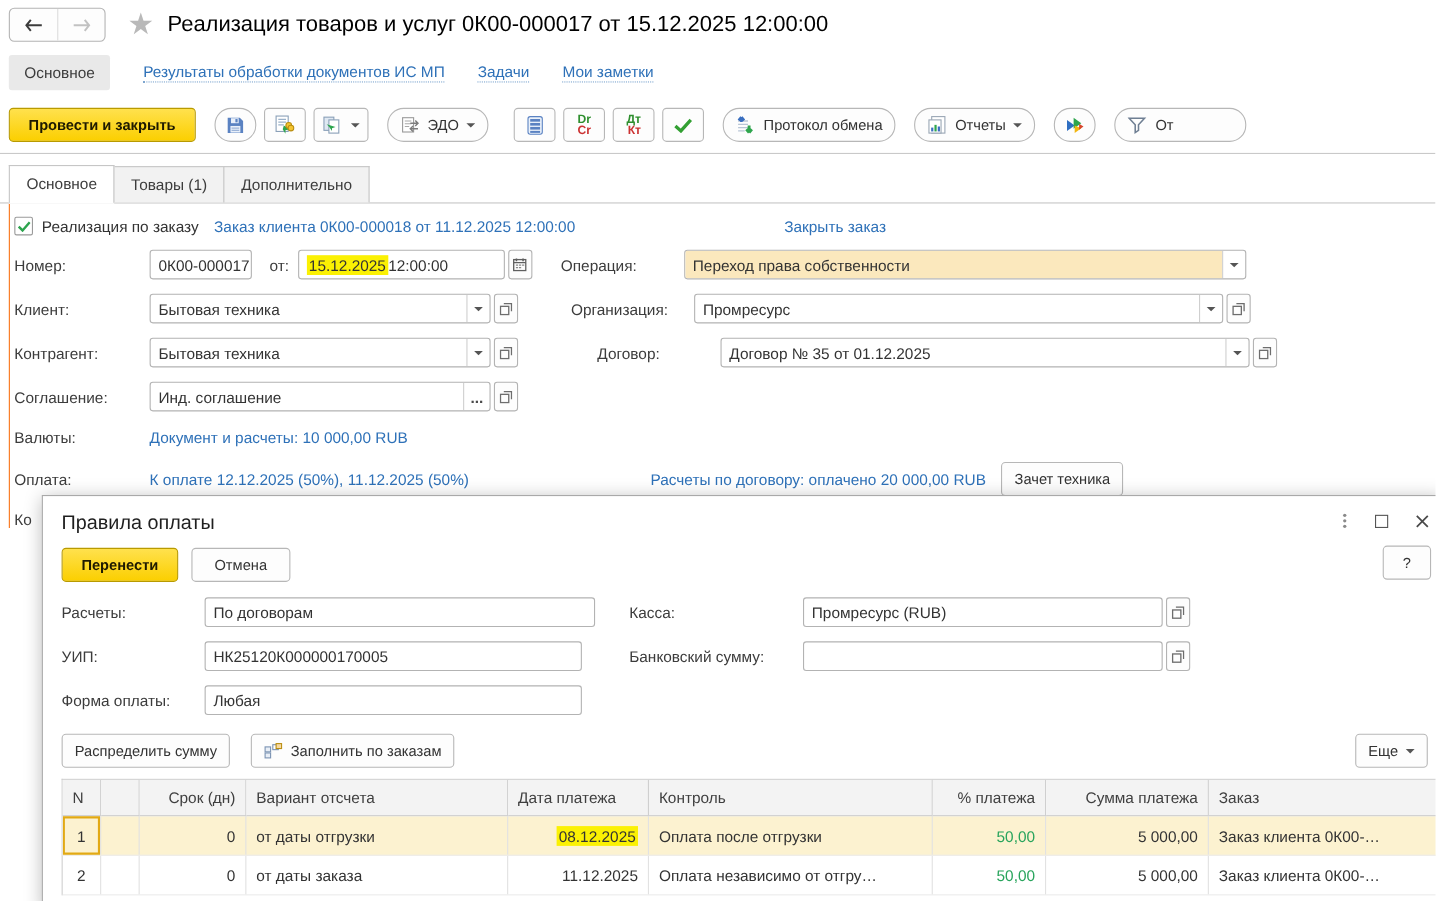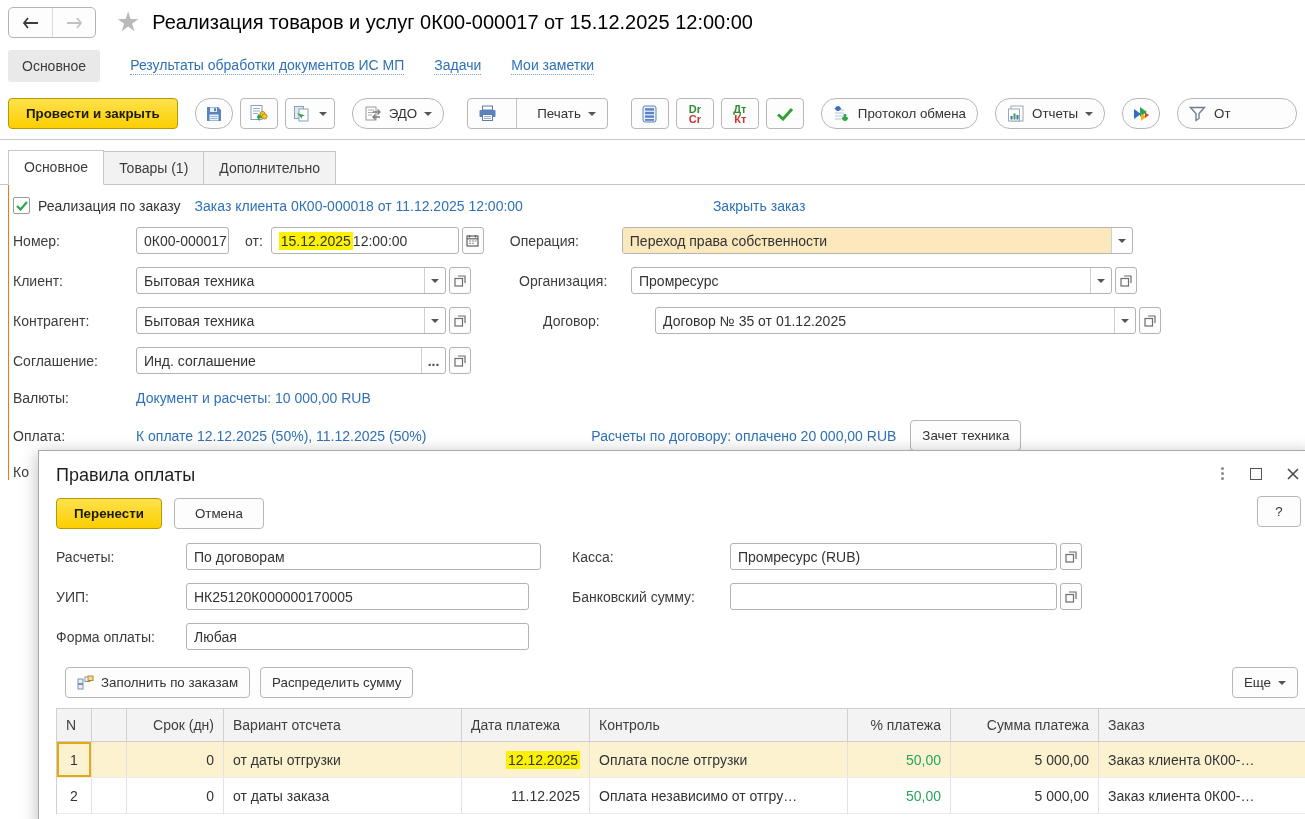--- a/index.html
+++ b/index.html
@@ -145,35 +145,20 @@
     <svg width="18" height="16" viewBox="0 0 18 16">
       <rect x="2" y="1" width="10" height="13" fill="#fff" stroke="#9a9a9a"></rect>
       <path d="M4 4h6M4 6.5h6M4 9h4" stroke="#a9a9a9" stroke-width="1.1"></path>
       <path d="M9 6 h7 m-2.5-2.5 L16 6 l-2.5 2.5" stroke="#7c7c7c" stroke-width="1.3" fill="none"></path>
       <path d="M16 11 h-7 m2.5-2.5 L9 11 l2.5 2.5" stroke="#7c7c7c" stroke-width="1.3" fill="none"></path>
     </svg>
     <span>ЭДО</span>
     <span class="caret"></span>
   </button>
 
-  <button class="btn gap16" style="padding:0">
-    <span style="display:flex;align-items:center;padding:0 10px">
-      <svg width="19" height="17" viewBox="0 0 19 17">
-        <rect x="4.5" y="1" width="10" height="4" fill="#fff" stroke="#5f7ca3"></rect>
-        <rect x="1.5" y="5" width="16" height="7" rx="1" fill="#5a82c2"></rect>
-        <rect x="4.5" y="9.5" width="10" height="6" fill="#fff" stroke="#5f7ca3"></rect>
-        <path d="M6 11.5h7M6 13.5h7" stroke="#9ab1c9"></path>
-      </svg>
-    </span>
-    <span class="vsep"></span>
-    <span style="display:flex;align-items:center;gap:7px;padding:0 11px">
-      <span>Печать</span>
-      <span class="caret"></span>
-    </span>
-  </button>
 
   <button class="btn icon-btn gap16">
     <svg width="15" height="18" viewBox="0 0 15 18">
       <rect x="1" y="1" width="13" height="16" rx="2" fill="#eaf1fa" stroke="#5a82c2"></rect>
       <rect x="3" y="3.2" width="9" height="2.4" fill="#5a82c2"></rect>
         <rect x="3" y="6.8" width="9" height="2.4" fill="#5a82c2"></rect>
         <rect x="3" y="10.4" width="9" height="2.4" fill="#5a82c2"></rect>
         <rect x="3" y="14" width="9" height="1.8" fill="#5a82c2"></rect>
     </svg>
   </button>
@@ -407,30 +392,30 @@
           </svg>
       </div>
     </div>
     <div class="drow">
       <span class="dlbl">Форма оплаты:</span>
       <div class="inp" style="width:343px">Любая</div>
     </div>
   </div>
 
   <div class="dlg-actions">
+    <button class="btn">Распределить сумму</button>
     <button class="btn" style="margin-left:9px">
       <svg width="17" height="15" viewBox="0 0 17 15">
         <rect x="1" y="4" width="5" height="4.5" fill="#e8eef6" stroke="#7b93b3"></rect>
           <rect x="1" y="9.5" width="5" height="4.5" fill="#e8eef6" stroke="#7b93b3"></rect>
         <rect x="8" y="2" width="5" height="4.5" fill="#fff" stroke="#7b93b3"></rect>
           <rect x="11" y="1" width="5" height="4.5" fill="#f7d9a0" stroke="#b98e12"></rect>
       </svg>
       <span>Заполнить по заказам</span>
     </button>
-    <button class="btn">Распределить сумму</button>
     <button class="btn more-btn">
       <span>Еще</span>
       <span class="caret"></span>
     </button>
   </div>
 
   <div class="grid">
     <div class="grow ghead">
       <div class="gcell col-n">N</div>
       <div class="gcell col-mark"></div>
@@ -442,21 +427,21 @@
       <div class="gcell col-amt">Сумма платежа</div>
       <div class="gcell col-order">Заказ</div>
     </div>
     <div class="gbody">
       <div class="grow cur">
         <div class="gcell col-n cur-cell" style="justify-content:center">1</div>
         <div class="gcell col-mark"></div>
         <div class="gcell col-term">0</div>
         <div class="gcell col-variant">от даты отгрузки</div>
         <div class="gcell col-date">
-            <span class="hl-date">12.12.2025</span>
+            <span class="hl-date">08.12.2025</span>
           </div>
         <div class="gcell col-control">Оплата после отгрузки</div>
         <div class="gcell col-pct pct-val">50,00</div>
         <div class="gcell col-amt">5 000,00</div>
         <div class="gcell col-order">Заказ клиента 0К00-…</div>
       </div>
       <div class="grow">
         <div class="gcell col-n" style="justify-content:center">2</div>
         <div class="gcell col-mark"></div>
         <div class="gcell col-term">0</div>

